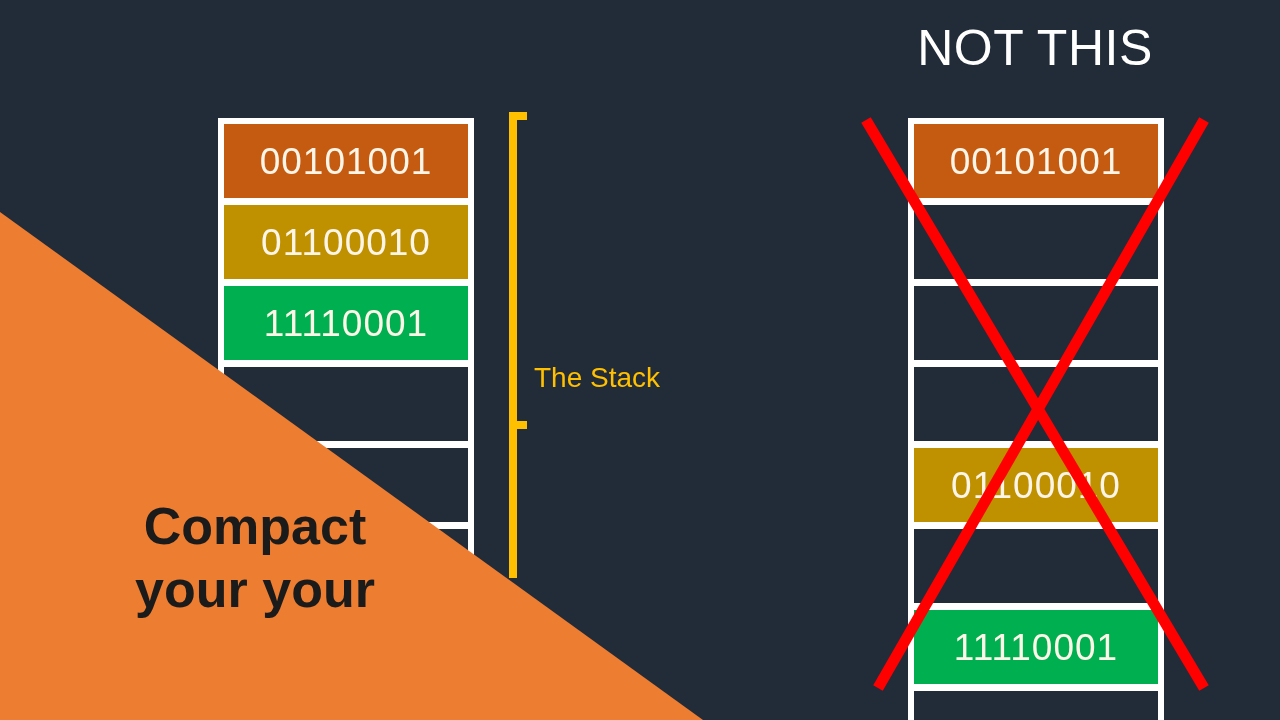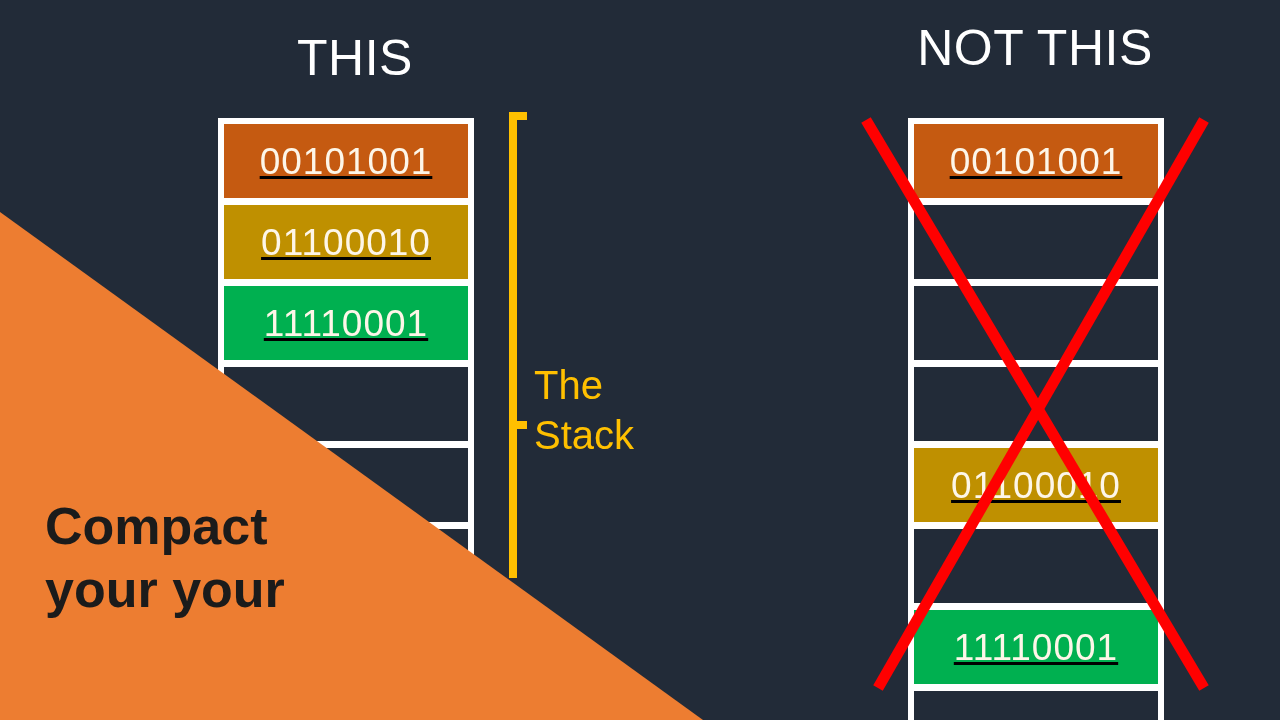--- a/index.html
+++ b/index.html
@@ -48,21 +48,20 @@
   }
 
   
   .stack {
     position: absolute;
     background: #ffffff;
     box-sizing: border-box;
     padding: 6px 6px 16px 6px;
     display: flex;
     flex-direction: column;
-    text-decoration: underline;
   }
   #stack-good {
     left: 218px;
     top: 118px;
     width: 256px;
     height: 602px;
   }
   #stack-bad {
     left: 908px;
     top: 118px;
@@ -100,21 +99,21 @@
     width: 26px;
     height: 470px;
     pointer-events: none;
   }
   #bracket-label {
     position: absolute;
     left: 534px;
     top: 360px;
     width: 160px;
     color: #ffc000;
-    font-size: 40px;
+    font-size: 28px;
     font-weight: 400;
     line-height: 1.25;
     text-align: left;
   }
 
   
   #cross-out {
     position: absolute;
     left: 0; top: 0;
     width: 1280px;
@@ -134,28 +133,27 @@
     position: absolute;
     left: 45px;
     top: 495px;
     width: 420px;
     color: #1b1b1b;
     font-size: 52px;
     font-weight: bold;
     line-height: 1.22;
     letter-spacing: 0px;
   }
-  #banner-text .line { display: block; }
+  #banner-text .line { display: block; text-align: center; }
 </style>
 </head>
 <body>
 
 <div id="slide">
 
-  <div class="heading" id="heading-this">THIS</div>
 
   <div class="heading" id="heading-not-this">NOT THIS</div>
 
   <div class="stack" id="stack-good">
       <div class="stack-row" style="background: rgb(197, 90, 17);">
         <span class="stack-row-label">00101001</span>
       </div>
       <div class="stack-row" style="background: rgb(191, 144, 0);">
         <span class="stack-row-label">01100010</span>
       </div>

